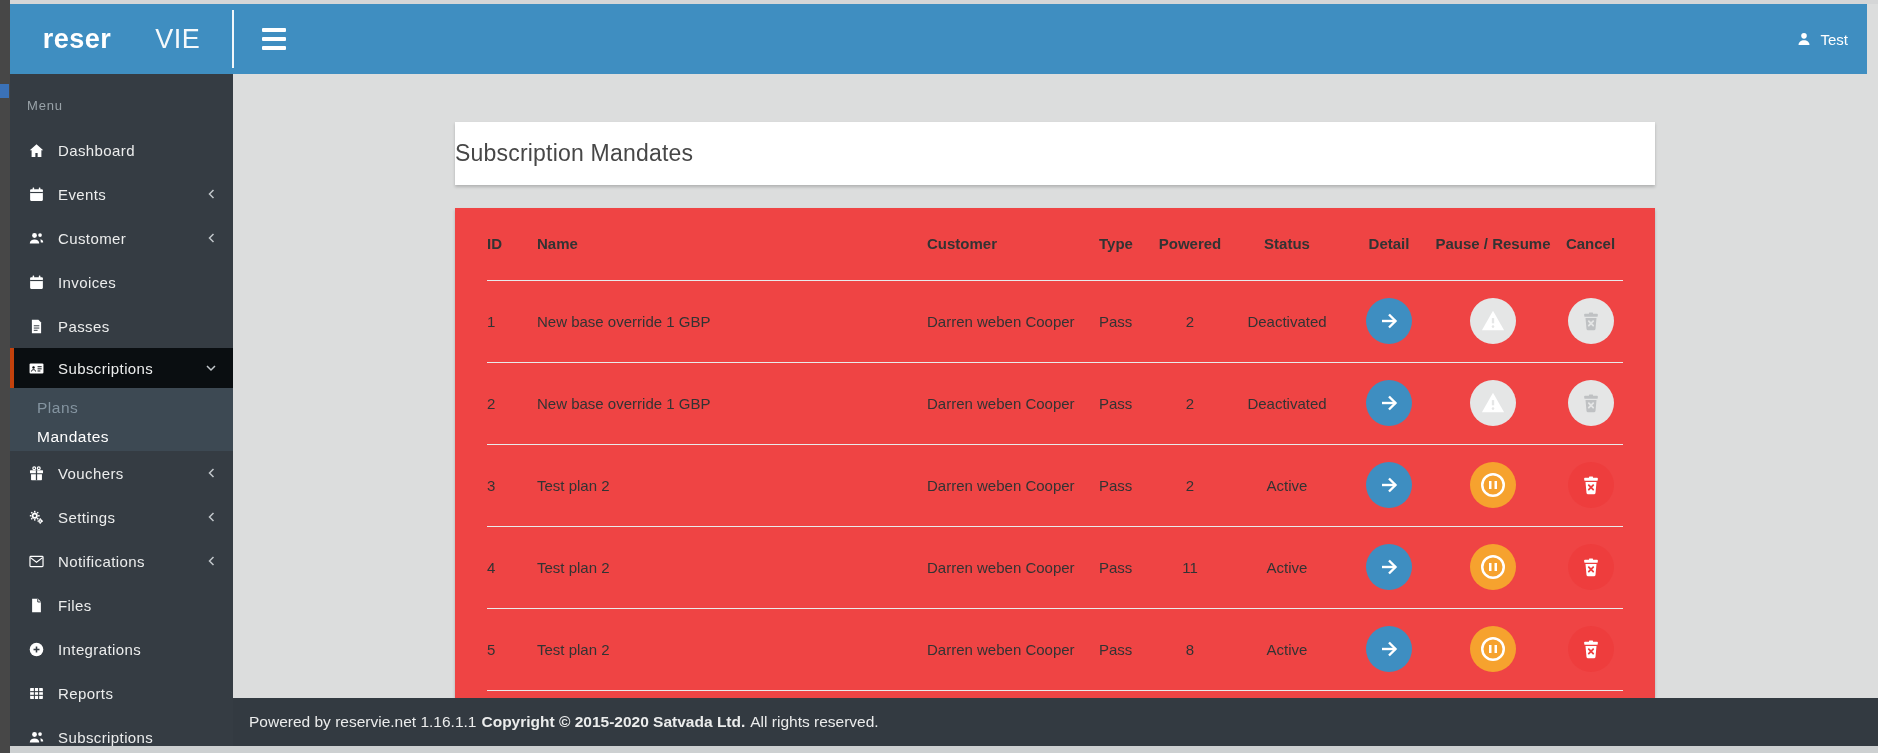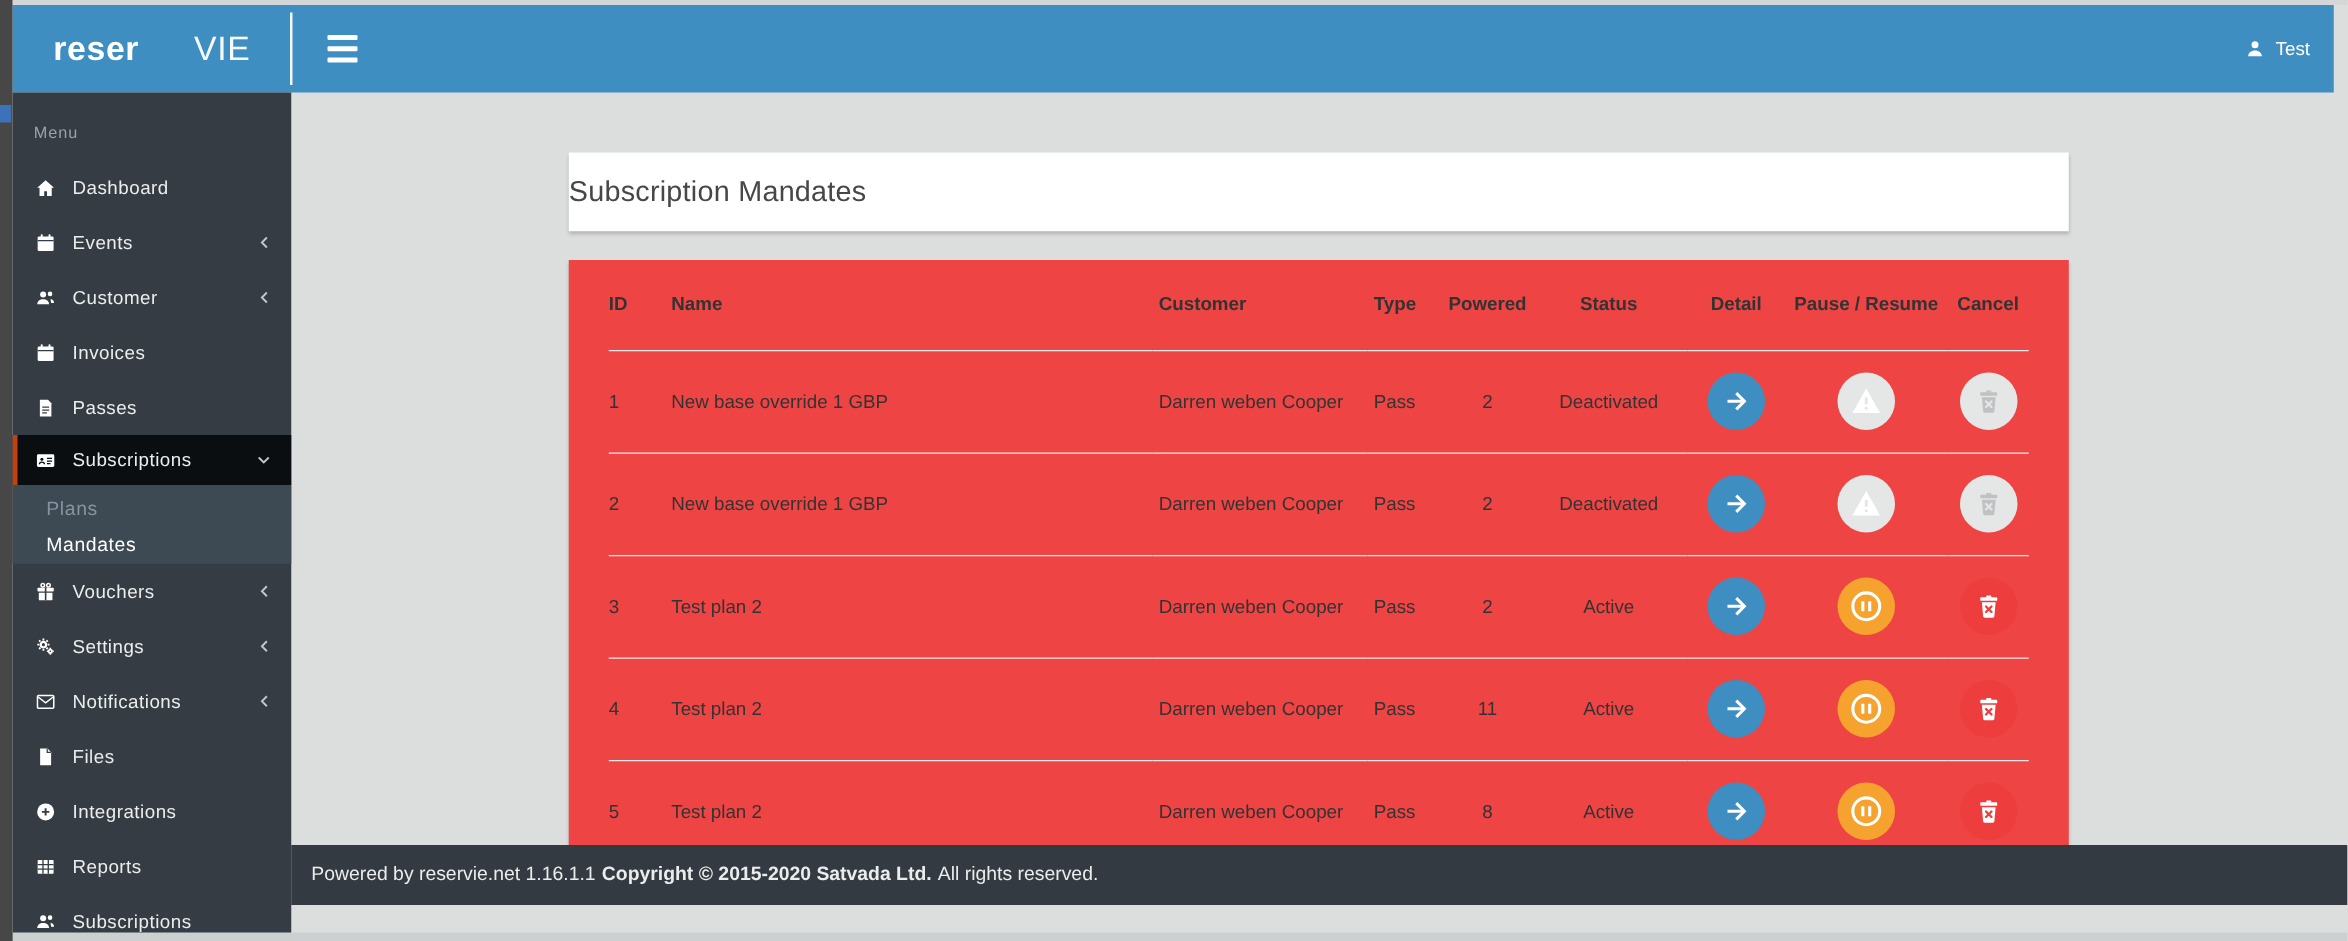--- a/index.html
+++ b/index.html
@@ -50,21 +50,21 @@
   tr.stub td { border-bottom:none; }
 
   .cbtn { width:46px; height:46px; border-radius:50%; border:none; display:inline-flex; align-items:center; justify-content:center; vertical-align:middle; cursor:pointer; }
   .b-detail { background:#3e8ec1; }
   .b-pause  { background:#f6a22e; --btnbg:#f6a22e; }
   .b-cancel { background:#ee3d3d; --btnbg:#ee3d3d; color:#fff; }
   .b-dis    { background:#e5e6e6; cursor:default; --btnbg:#e5e6e6; color:#bfc1c3; }
   .cbtn svg .x { stroke:var(--btnbg); }
 
   
-  .footer { position:absolute; left:233px; top:676px; width:1645px; height:48px; background:#333a41; z-index:30; display:flex; align-items:center; padding-left:16px; color:#ebecec; font-size:15.5px; }
+  .footer { position:absolute; left:233px; top:698px; width:1645px; height:48px; background:#333a41; z-index:30; display:flex; align-items:center; padding-left:16px; color:#ebecec; font-size:15.5px; }
   .footer .fb { font-weight:700; margin:0 5px; }
 </style>
 </head>
 <body>
 
 <div>
 
   <div class="edge-left">
       <div class="edge-frag"></div>
     </div>

